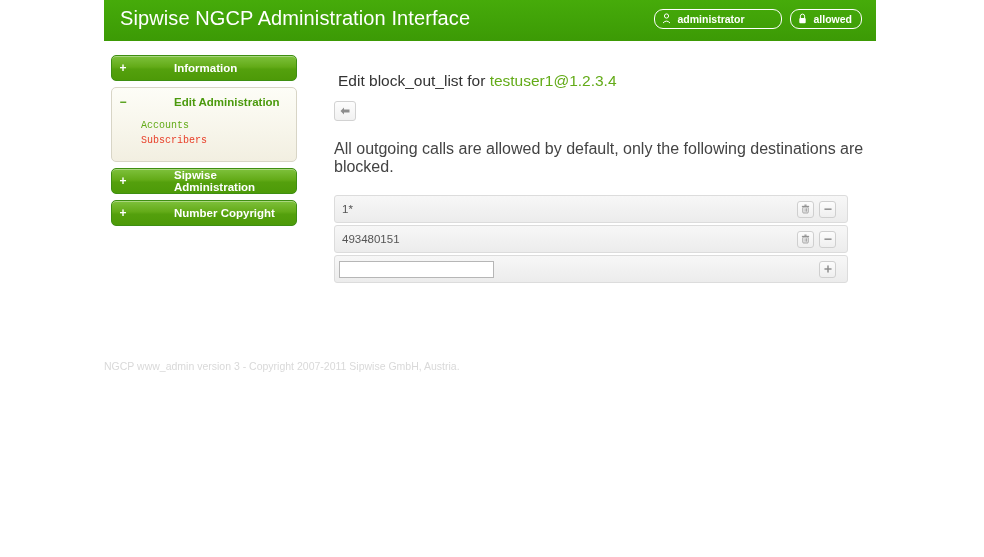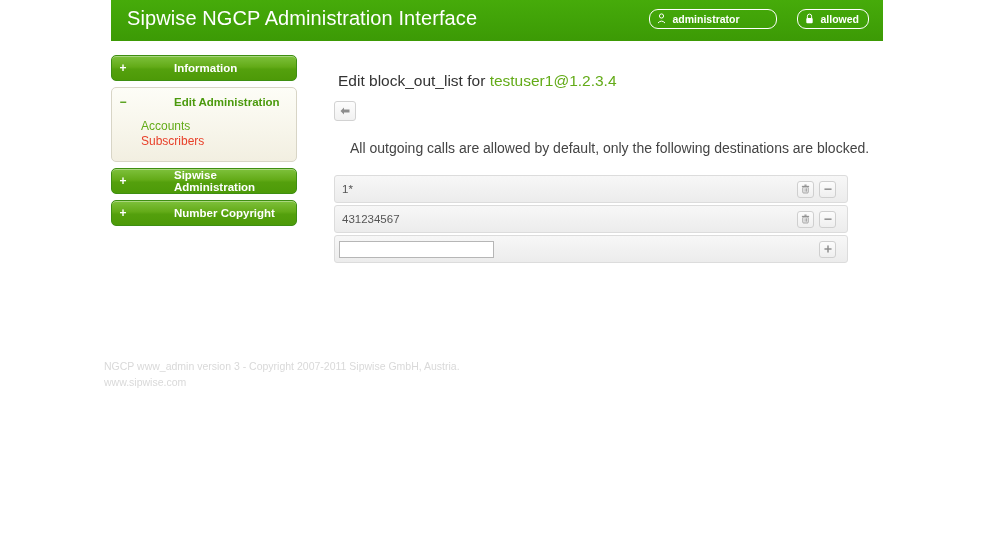--- a/index.html
+++ b/index.html
@@ -13,42 +13,42 @@
     font-family: "Liberation Sans", sans-serif;
     font-size: 12px;
     color: #333333;
     overflow: hidden;
     position: relative;
   }
 
   
   .header {
     position: absolute;
-    left: 111px;
+    left: 104px;
     top: 0;
     width: 772px;
     height: 41px;
     background: #3fa007;
     background: linear-gradient(to bottom, #46ab0a 0%, #3c9a05 100%);
   }
   .header-title {
     position: absolute;
     left: 16px;
     top: 7px;
     font-size: 20px;
     color: #ffffff;
     letter-spacing: 0.1px;
     white-space: nowrap;
   }
   .header-actions {
     position: absolute;
     right: 14px;
     top: 9px;
     display: flex;
-    gap: 20px;
+    gap: 8px;
     align-items: center;
   }
   .hbtn {
     display: inline-flex;
     align-items: center;
     gap: 6px;
     height: 15px;
     padding: 1px 9px 2px 7px;
     border: 1px solid #ffffff;
     border-radius: 9px;
@@ -109,25 +109,26 @@
     box-shadow: none;
     color: #4b9a0d;
     height: 28px;
   }
   .nav-block.open .nav-sign { color: #4b9a0d; }
   .nav-sub {
     padding: 3px 0 0 29px;
   }
   .nav-sub a {
     display: block;
-    font-size: 12px;
+    font-size: 10px;
     line-height: 14px;
     text-decoration: none;
     color: #63ab18;
     padding: 0 0 1px 0;
+    font-family: Liberation Mono, monospace;
   }
   .nav-sub a.active { color: #e8402a; }
 
   
   .main {
     position: absolute;
     left: 334px;
     top: 72px;
     width: 540px;
   }
@@ -148,23 +149,22 @@
     background: linear-gradient(to bottom, #fdfdfd 0%, #f1f1f1 100%);
     display: flex;
     align-items: center;
     justify-content: center;
     padding: 0;
     box-sizing: border-box;
   }
 
   .hint {
     margin-top: 19px;
-    font-size: 14px;
+    font-size: 16px;
     color: #444444;
-    margin-left: 16px;
   }
 
   
   .rowlist { margin-top: 19px; width: 514px; }
   .row {
     height: 28px;
     border: 1px solid #dcdcdc;
     border-radius: 3px;
     background: linear-gradient(to bottom, #f7f7f7 0%, #ececec 100%);
     display: flex;
@@ -327,21 +327,21 @@
           <span>
             <svg viewBox="0 0 11 11" width="10" height="10">
               <rect x="1.6" y="4.9" width="7.8" height="1.6" fill="#8d8d8d"></rect>
             </svg>
           </span>
         </button>
       </div>
     </div>
 
     <div class="row">
-      <div class="row-value">431234567</div>
+      <div class="row-value">493480151</div>
       <div class="row-actions">
         <button class="sqbtn">
           <span>
             <svg viewBox="0 0 10 11" width="9" height="10">
               <rect x="2" y="3.3" width="6" height="6.6" rx="0.8" fill="none" stroke="#8d8d8d" stroke-width="0.9"></rect>
               <rect x="1" y="2" width="8" height="1.2" fill="#8d8d8d"></rect>
               <rect x="3.8" y="0.6" width="2.4" height="1.3" fill="#8d8d8d"></rect>
               <rect x="4.1" y="4.7" width="0.8" height="3.8" fill="#8d8d8d"></rect>
               <rect x="5.6" y="4.7" width="0.8" height="3.8" fill="#8d8d8d"></rect>
             </svg>
@@ -371,14 +371,13 @@
           </span>
         </button>
       </div>
     </div>
 
   </div>
 </div>
 
 <div class="footer">
   <div>NGCP www_admin version 3 - Copyright 2007-2011 Sipwise GmbH, Austria.</div>
-  <div>www.sipwise.com</div>
 </div>
 
 </body></html>

